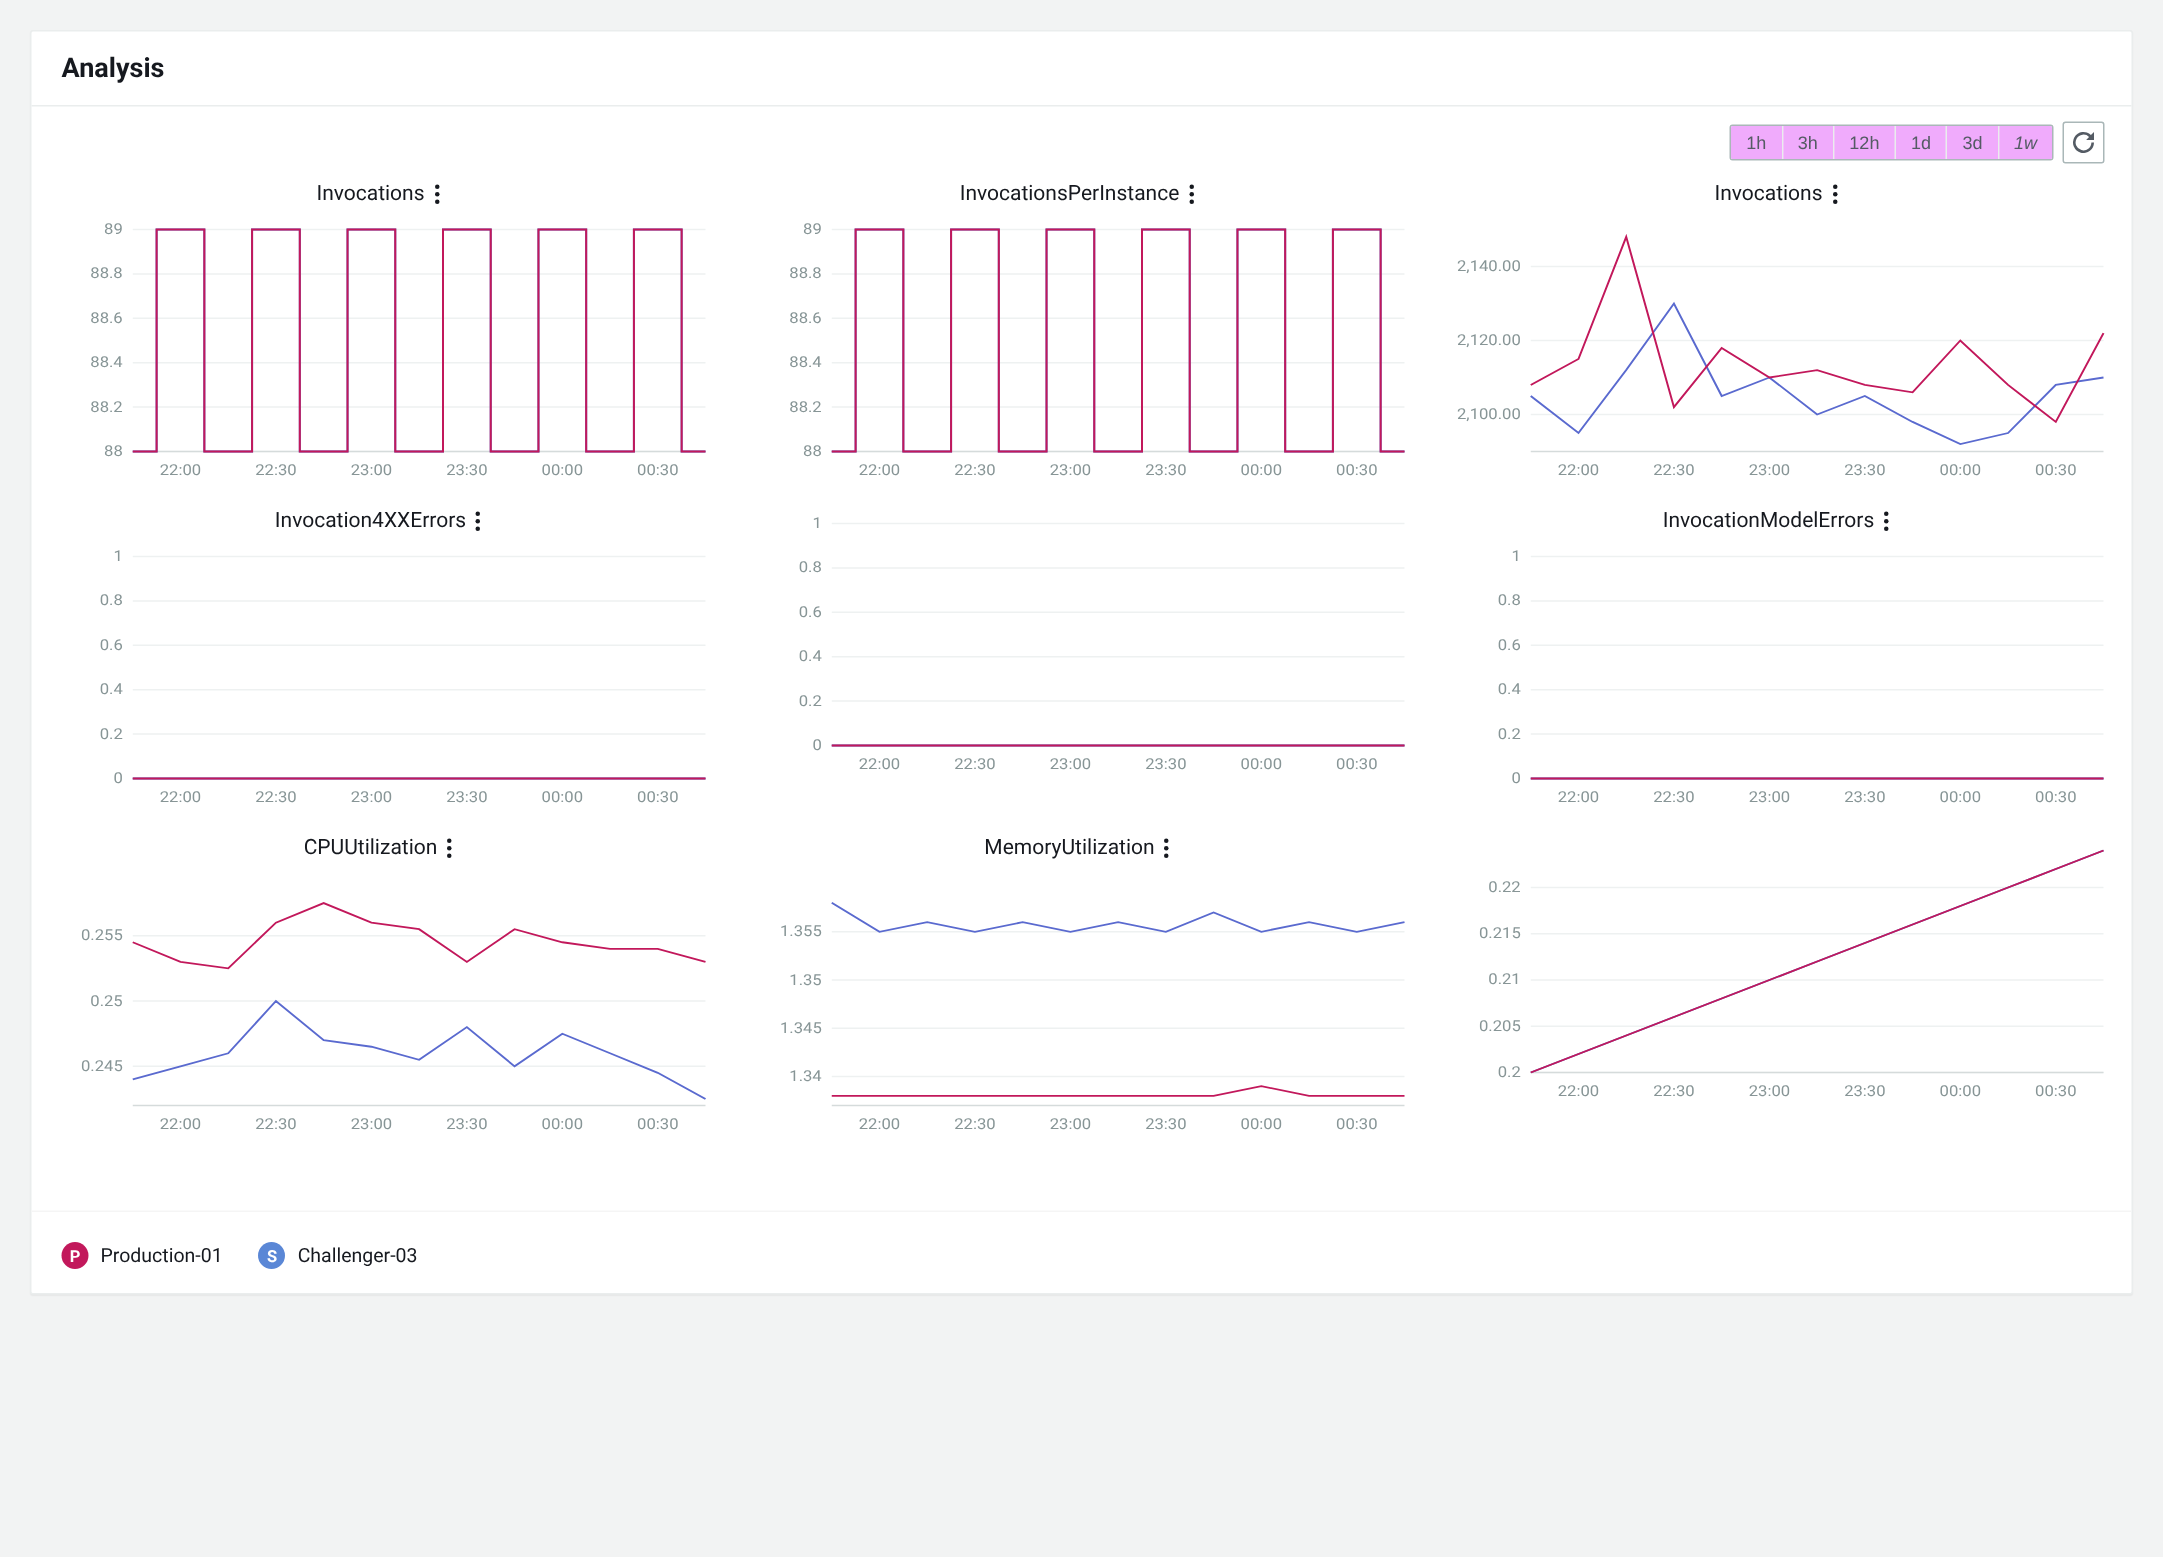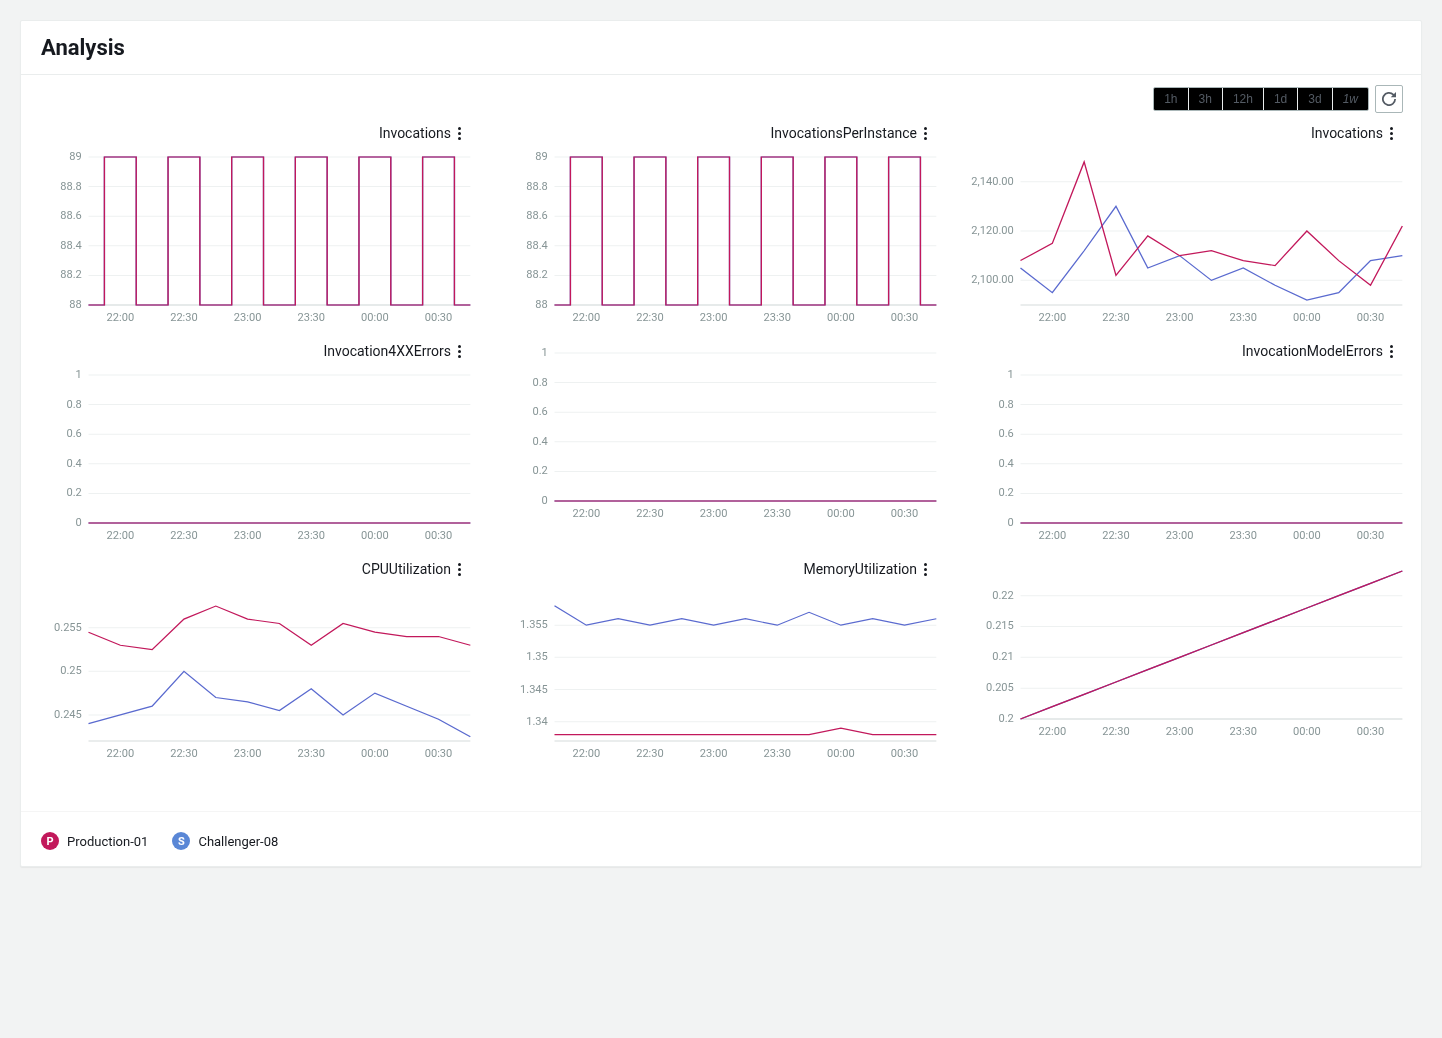--- a/index.html
+++ b/index.html
@@ -1,26 +1,26 @@
 <!DOCTYPE html>
 <html><head>
 <meta charset="utf-8">
 <style>
 * { box-sizing: border-box; margin: 0; padding: 0; }
 body { font-family: -apple-system, BlinkMacSystemFont, "Segoe UI", Roboto, Helvetica, Arial, sans-serif; background: #f2f3f3; padding: 20px; color: #16191f; font-size: 14px; }
 .panel { background: #fff; border: 1px solid #eaeded; border-radius: 2px; box-shadow: 0 1px 1px rgba(0,0,0,0.05); }
-.header { padding: 14px 20px; border-bottom: 1px solid #eaeded; font-weight: 700; font-size: 22px; }
+.header { padding: 14px 20px; border-bottom: 1px solid #eaeded; font-weight: 700; font-size: 18px; }
 .toolbar { display: flex; justify-content: flex-end; align-items: center; padding: 10px 18px 4px; gap: 6px; }
 .range-group { display: flex; border: 1px solid #aab7b8; border-radius: 2px; overflow: hidden; background:#fff; }
-.range-btn { padding: 4px 10px; font-size: 12px; border: none; background: #000000; color: #545b64; cursor: pointer; border-right: 1px solid #eaeded; }
+.range-btn { padding: 4px 10px; font-size: 12px; border: none; background: #f0abfc; color: #545b64; cursor: pointer; border-right: 1px solid #eaeded; }
 .range-btn:last-child { border-right: none; font-style: italic; }
 .refresh-btn { width: 28px; height: 28px; border: 1px solid #aab7b8; border-radius: 2px; background: #fff; display:flex; align-items:center; justify-content:center; cursor:pointer; }
 .grid { display: grid; grid-template-columns: repeat(3, 1fr); gap: 4px 10px; padding: 0 6px 14px; }
 .chart-card { padding: 8px 6px 4px; }
-.chart-head { display:flex; justify-content:flex-end; align-items:center; padding: 0 10px 6px 10px; }
+.chart-head { display:flex; justify-content:center; align-items:center; padding: 0 10px 6px 10px; }
 .chart-title { font-size: 14px; color: #16191f; font-weight: 400; }
 .kebab { width:16px; height:16px; display:flex; flex-direction:column; align-items:center; justify-content:center; gap:2px; cursor:pointer; }
 .kebab span { width:3px; height:3px; background:#16191f; border-radius:50%; }
 .chart-body { width: 100%; height: 180px; }
 .legend-row { padding: 20px 20px 16px; display:flex; gap: 24px; align-items:center; border-top: 1px solid #f5f5f5; margin-top: 30px; }
 .legend-item { display:flex; align-items:center; gap: 8px; font-size: 13px; }
 .legend-badge { width:18px; height:18px; border-radius:50%; color:#fff; font-size:11px; font-weight:700; display:flex; align-items:center; justify-content:center; }
 svg text { font-size: 10px; fill: #879596; font-family: inherit; }
 svg .axis-line { stroke: #d5dbdb; stroke-width:1; }
 svg .grid-line { stroke: #eef1f1; stroke-width:1; } 
@@ -313,16 +313,16 @@
   </div>
     </div>
 
   <div class="legend-row" id="legend-row">
       <div class="legend-item">
         <div class="legend-badge" style="background: rgb(194, 24, 91);">P</div>
         <span>Production-01</span>
       </div>
       <div class="legend-item">
         <div class="legend-badge" style="background: rgb(90, 135, 214);">S</div>
-        <span>Challenger-08</span>
+        <span>Challenger-03</span>
       </div>
     </div>
 </div>
 
 </body></html>

